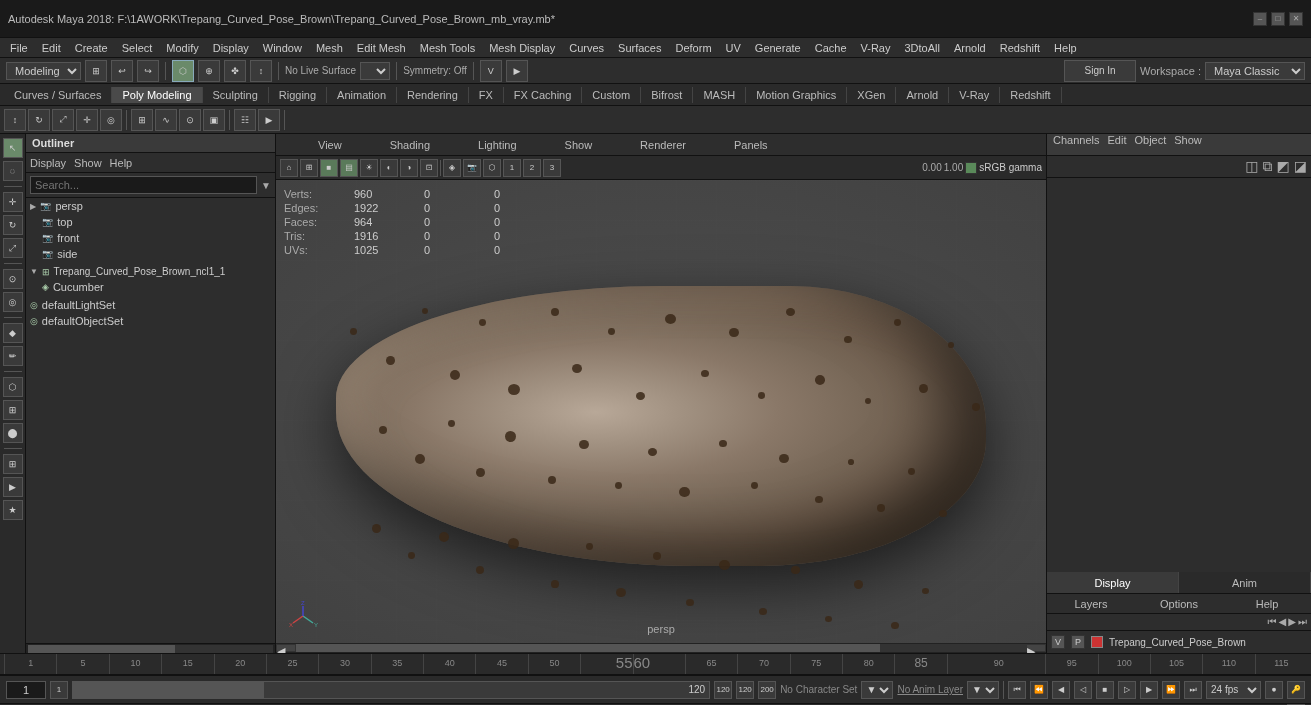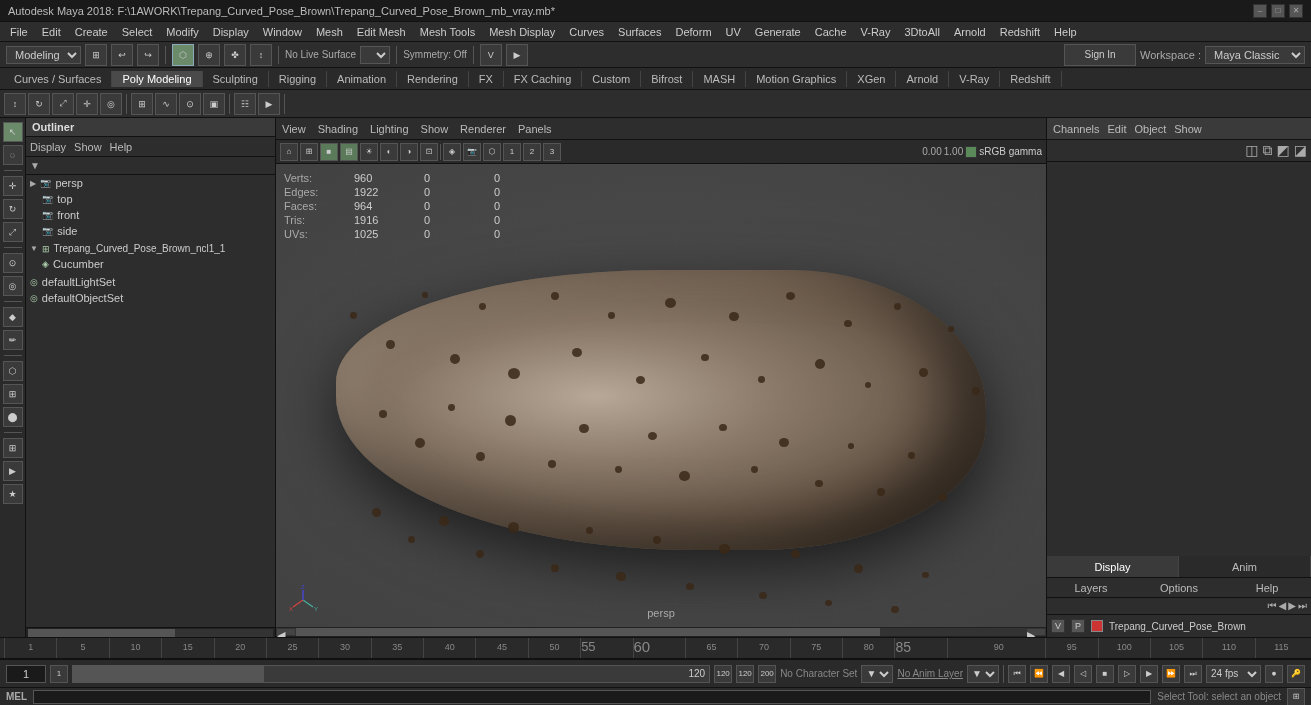--- a/index.html
+++ b/index.html
@@ -10,21 +10,21 @@
       font-family: Arial, sans-serif;
       font-size: 11px;
       color: #ccc;
       overflow: hidden;
       user-select: none;
     }
 
     
     #title-bar {
       background: #1a1a1a;
-      height: 22px;
+      height: 38px;
       display: flex;
       align-items: center;
       padding: 0 8px;
       font-size: 11px;
       color: #bbb;
       border-bottom: 1px solid #111;
     }
     #title-bar .title { flex: 1; }
     #title-bar .win-controls { display: flex; gap: 4px; }
     #title-bar .win-btn {
@@ -215,20 +215,21 @@
       display: flex;
       align-items: center;
       padding: 0 6px;
       border-bottom: 1px solid #111;
       gap: 12px;
     }
     .vp-menu-item {
       font-size: 11px;
       color: #bbb;
       cursor: pointer;
+      margin-left: 36px;
     }
     #viewport-toolbar {
       background: #2a2a2a;
       height: 24px;
       display: flex;
       align-items: center;
       padding: 0 4px;
       border-bottom: 1px solid #111;
       gap: 2px;
       overflow: hidden;
@@ -309,21 +310,20 @@
       width: 265px;
       background: #2d2d2d;
       border-left: 1px solid #111;
       display: flex;
       flex-direction: column;
     }
     #channel-box-header {
       background: #3a3a3a;
       height: 22px;
       display: flex;
-      align-items: center;
       padding: 0 6px;
       border-bottom: 1px solid #111;
       gap: 8px;
     }
     .cb-header-item {
       font-size: 11px;
       color: #bbb;
       cursor: pointer;
     }
     #right-panel-buttons {
@@ -627,20 +627,21 @@
     </div>
 
     <div id="outliner">
       <div id="outliner-title">Outliner</div>
       <div id="outliner-menu">
         <span class="outliner-menu-item">Display</span>
         <span class="outliner-menu-item">Show</span>
         <span class="outliner-menu-item">Help</span>
       </div>
       <div id="outliner-search">
+        <input id="search-input" type="text" placeholder="Search..." style="">
         <span style="color:#aaa;font-size:10px;">▼</span>
       </div>
       <div id="outliner-content">
         <div class="outliner-item">
           <span class="expand-arrow">▶</span>
           <span class="cam-icon">📷</span>
           <span>persp</span>
         </div>
         <div class="outliner-item outliner-indent1">
           <span class="cam-icon">📷</span>
@@ -876,27 +877,27 @@
       <div style="flex: 1 1 0%; text-align: center; border-left: 1px solid rgb(68, 68, 68); font-size: 9px; color: rgb(136, 136, 136); line-height: 22px;">5</div>
       <div style="flex: 1 1 0%; text-align: center; border-left: 1px solid rgb(68, 68, 68); font-size: 9px; color: rgb(136, 136, 136); line-height: 22px;">10</div>
       <div style="flex: 1 1 0%; text-align: center; border-left: 1px solid rgb(68, 68, 68); font-size: 9px; color: rgb(136, 136, 136); line-height: 22px;">15</div>
       <div style="flex: 1 1 0%; text-align: center; border-left: 1px solid rgb(68, 68, 68); font-size: 9px; color: rgb(136, 136, 136); line-height: 22px;">20</div>
       <div style="flex: 1 1 0%; text-align: center; border-left: 1px solid rgb(68, 68, 68); font-size: 9px; color: rgb(136, 136, 136); line-height: 22px;">25</div>
       <div style="flex: 1 1 0%; text-align: center; border-left: 1px solid rgb(68, 68, 68); font-size: 9px; color: rgb(136, 136, 136); line-height: 22px;">30</div>
       <div style="flex: 1 1 0%; text-align: center; border-left: 1px solid rgb(68, 68, 68); font-size: 9px; color: rgb(136, 136, 136); line-height: 22px;">35</div>
       <div style="flex: 1 1 0%; text-align: center; border-left: 1px solid rgb(68, 68, 68); font-size: 9px; color: rgb(136, 136, 136); line-height: 22px;">40</div>
       <div style="flex: 1 1 0%; text-align: center; border-left: 1px solid rgb(68, 68, 68); font-size: 9px; color: rgb(136, 136, 136); line-height: 22px;">45</div>
       <div style="flex: 1 1 0%; text-align: center; border-left: 1px solid rgb(68, 68, 68); font-size: 9px; color: rgb(136, 136, 136); line-height: 22px;">50</div>
-      <div style="flex: 1 1 0%; text-align: left; border-left: 1px solid rgb(68, 68, 68); font-size: 13px; color: rgb(136, 136, 136); line-height: 22px;">55</div>
+      <div style="flex: 1 1 0%; text-align: right; border-left: 1px solid rgb(68, 68, 68); font-size: 15px; color: rgb(136, 136, 136); line-height: 22px;">55</div>
       <div style="flex: 1 1 0%; text-align: left; border-left: 1px solid rgb(68, 68, 68); font-size: 15px; color: rgb(136, 136, 136); line-height: 22px;">60</div>
       <div style="flex: 1 1 0%; text-align: center; border-left: 1px solid rgb(68, 68, 68); font-size: 9px; color: rgb(136, 136, 136); line-height: 22px;">65</div>
       <div style="flex: 1 1 0%; text-align: center; border-left: 1px solid rgb(68, 68, 68); font-size: 9px; color: rgb(136, 136, 136); line-height: 22px;">70</div>
       <div style="flex: 1 1 0%; text-align: center; border-left: 1px solid rgb(68, 68, 68); font-size: 9px; color: rgb(136, 136, 136); line-height: 22px;">75</div>
       <div style="flex: 1 1 0%; text-align: center; border-left: 1px solid rgb(68, 68, 68); font-size: 9px; color: rgb(136, 136, 136); line-height: 22px;">80</div>
-      <div style="flex: 1 1 0%; border-left: 1px solid rgb(68, 68, 68); font-size: 14px; color: rgb(136, 136, 136); line-height: 22px;">85</div>
+      <div style="flex: 1 1 0%; text-align: center; border-left: 1px solid rgb(68, 68, 68); font-size: 12px; color: rgb(136, 136, 136); line-height: 22px;">85</div>
       <div style="flex: 1 1 0%; text-align: left; border-left: 1px solid rgb(68, 68, 68); font-size: 9px; color: rgb(136, 136, 136); line-height: 22px; padding-left: 46px;">90</div>
       <div style="flex: 1 1 0%; text-align: center; border-left: 1px solid rgb(68, 68, 68); font-size: 9px; color: rgb(136, 136, 136); line-height: 22px;">95</div>
       <div style="flex: 1 1 0%; text-align: center; border-left: 1px solid rgb(68, 68, 68); font-size: 9px; color: rgb(136, 136, 136); line-height: 22px;">100</div>
       <div style="flex: 1 1 0%; text-align: center; border-left: 1px solid rgb(68, 68, 68); font-size: 9px; color: rgb(136, 136, 136); line-height: 22px;">105</div>
       <div style="flex: 1 1 0%; text-align: center; border-left: 1px solid rgb(68, 68, 68); font-size: 9px; color: rgb(136, 136, 136); line-height: 22px;">110</div>
       <div style="flex: 1 1 0%; text-align: center; border-left: 1px solid rgb(68, 68, 68); font-size: 9px; color: rgb(136, 136, 136); line-height: 22px;">115</div>
     </div>
 </div>
 
 <div id="transport-bar" style="background:#2a2a2a;height:28px;display:flex;align-items:center;padding:0 6px;gap:4px;border-top:1px solid #111;">

